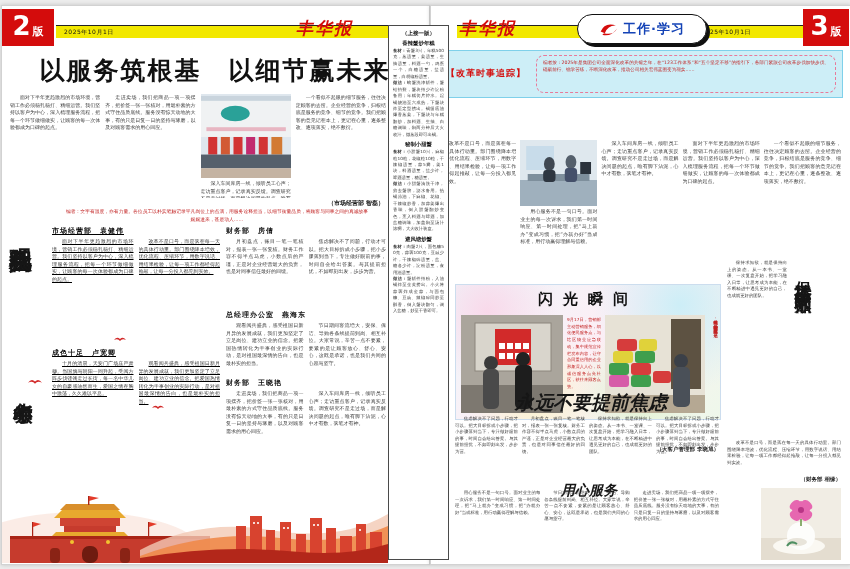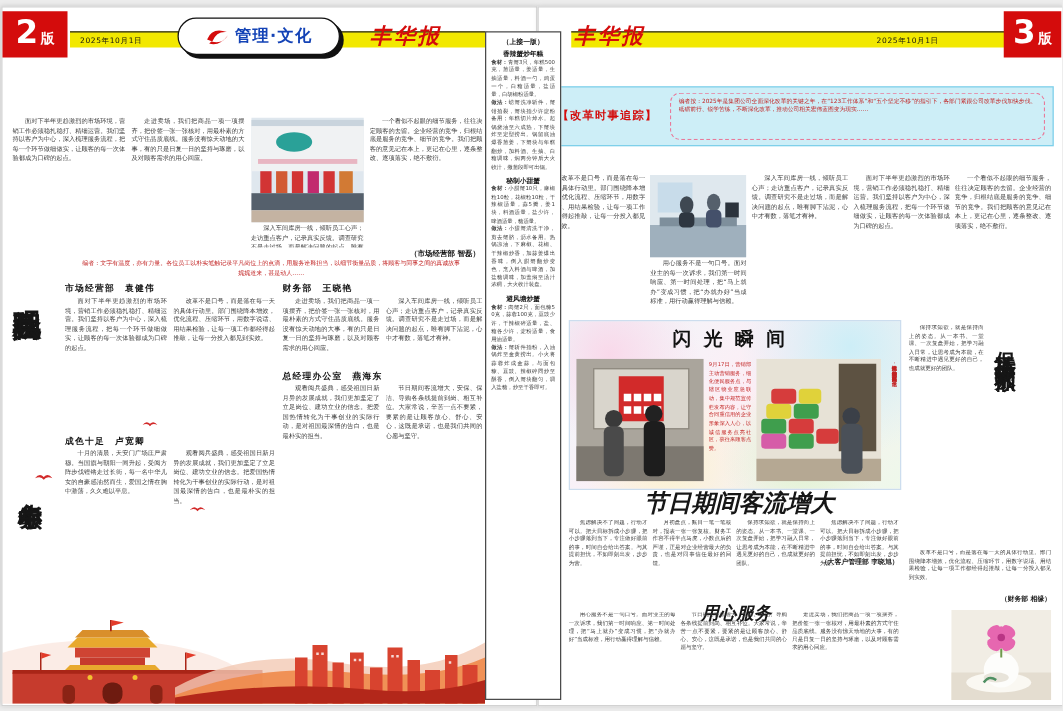--- a/index.html
+++ b/index.html
@@ -20,31 +20,31 @@
   .cols{display:flex;gap:5px;}
   .col{flex:1;min-width:0;}
   .t5{font-size:5px;line-height:1.5;color:#3c3c3c;text-align:justify;overflow:hidden;text-indent:2em;word-break:break-all;}
   .t45{font-size:4.4px;line-height:1.5;color:#3c3c3c;text-align:justify;overflow:hidden;text-indent:2em;word-break:break-all;}
   .sec{margin-bottom:6px;}
   .sechead{font-size:7px;font-weight:bold;color:#111;margin-bottom:2px;letter-spacing:1px;}
   .sig{font-size:6px;font-weight:bold;color:#111;text-align:right;}
   .red5{color:#c22323;font-size:4.8px;line-height:1.6;text-align:center;overflow:hidden;}
   .vtitle{writing-mode:vertical-rl;text-orientation:upright;font-family:"DejaVu Serif",serif;font-weight:bold;color:#161616;}
   .photo{display:block;width:100%;height:100%;}
-  .blueband{background:#cdeef7;border:1px solid #7fd0ea;margin-top:19px;}
+  .blueband{background:#cdeef7;border:1px solid #7fd0ea;}
   .tagred{color:#d40c0c;font-weight:bold;font-size:9px;letter-spacing:1px;}
   .dashedbox{border:1px dashed #e87a9a;border-radius:8px;padding:3px 6px;box-sizing:border-box;}
   .redtiny{color:#c22323;font-size:4.6px;line-height:1.6;text-align:justify;overflow:hidden;word-break:break-all;}
   .flash{background:
     radial-gradient(circle at 12% 20%,#f9d9ea 0,rgba(249,217,234,0) 28%),
     radial-gradient(circle at 85% 15%,#cdeef7 0,rgba(205,238,247,0) 35%),
     radial-gradient(circle at 70% 80%,#dff3cf 0,rgba(223,243,207,0) 30%),
     radial-gradient(circle at 30% 85%,#faf3cf 0,rgba(250,243,207,0) 32%),
     linear-gradient(135deg,#eef7fb,#fdeef5 50%,#eef8ea);
-    border:1px solid #cde;}
+    border:1px solid #cde;margin-top:28px;}
   .flashtitle{font-size:15px;font-weight:bold;color:#111;text-align:center;letter-spacing:10px;}
   .calli{font-family:"DejaVu Serif",serif;font-weight:bold;font-style:italic;color:#161616;text-align:center;}
   .byline{font-size:5.5px;font-weight:bold;color:#222;text-align:right;}
   .contbox{background:#fff;border:1px solid #4a4a4a;box-sizing:border-box;padding:4px 4px;z-index:6;}
   .conttag{font-size:5.5px;font-weight:bold;text-align:center;margin-bottom:2px;color:#111;}
   .recipehead{font-size:5.4px;font-weight:bold;text-align:center;margin:3px 0 1px;color:#111;}
   .recipelabel{font-weight:bold;}
   .recipetxt{font-size:4.3px;line-height:1.5;color:#3c3c3c;text-align:justify;word-break:break-all;}
 </style>
 </head>
@@ -53,29 +53,23 @@
 <div id="canvas">
 
   <div id="pageL" class="page">
     <div class="abs pno" style="left:0;top:3px;width:52px;height:37px;">
       <span class="big">2</span>
       <span class="small">版</span>
     </div>
     <div class="abs stripe" style="left:54px;top:19px;width:334px;height:13px;padding-left:8px;box-sizing:border-box;">
       <span class="date">2025年10月1日</span>
     </div>
-    <div class="abs bubble" style="left:140px;top:8px;width:128px;height:28px;">
-      <svg width="20" height="18" viewBox="0 0 24 20">
-        <path d="M2 13 Q7 1 21 6 Q11 5 7 15 Z" fill="#d40c0c"></path>
-        <path d="M4 17 Q14 20 22 9 Q17 18 6 15 Z" fill="#d40c0c"></path>
-      </svg>
-      <span class="secname">管理·文化</span>
-    </div>
     <div class="abs brand" style="left:294px;top:11px;">丰华报</div>
 
+    <div class="abs headline" style="left:20px;top:48px;width:386px;">以服务筑根基　以细节赢未来</div>
 
     <div class="abs cols" style="left:8px;top:88px;width:376px;height:106px;">
       <div class="col t5">面对下半年更趋激烈的市场环境，营销工作必须稳扎稳打、精细运营。我们坚持以客户为中心，深入梳理服务流程，把每一个环节做细做实，让顾客的每一次体验都成为口碑的起点。</div>
       <div class="col t5">走进卖场，我们把商品一项一项摆齐，把价签一张一张核对，用最朴素的方式守住品质底线。服务没有惊天动地的大事，有的只是日复一日的坚持与琢磨，以及对顾客需求的用心回应。</div>
       <div class="col">
         <div style="height:84px;">
           <svg class="photo" viewBox="0 0 100 86" preserveAspectRatio="none">
             <rect width="100" height="86" fill="#dfe7ee"></rect>
             <rect y="4" width="100" height="40" fill="#f0f2f3"></rect>
             <rect y="2" width="100" height="5" fill="#c9d4dd"></rect>
@@ -104,50 +98,57 @@
       <path d="M0 4 Q3 0 6 3 Q9 0 12 4 Q8 2 6 5 Q4 2 0 4Z" fill="#d22a2a"></path>
     </svg>
     <div class="abs vtitle" style="left:12px;top:382px;height:108px;font-size:19px;line-height:1;">赤心颂中华</div>
     <svg class="abs" style="left:112px;top:330px;" width="12" height="6" viewBox="0 0 12 6">
       <path d="M0 4 Q3 0 6 3 Q9 0 12 4 Q8 2 6 5 Q4 2 0 4Z" fill="#d22a2a"></path>
     </svg>
     <svg class="abs" style="left:150px;top:398px;" width="12" height="6" viewBox="0 0 12 6">
       <path d="M0 4 Q3 0 6 3 Q9 0 12 4 Q8 2 6 5 Q4 2 0 4Z" fill="#d22a2a"></path>
     </svg>
 
-    <div class="abs" style="left:50px;top:220px;width:168px;">
+    <div class="abs" style="left:50px;top:220px;width:168px;text-decoration:underline;">
       <div class="sec" style="height:116px;">
         <div class="sechead"><span>市场经营部</span>　<span>袁健伟</span></div>
         <div class="cols" style="height:102px;">
           <div class="col t5">面对下半年更趋激烈的市场环境，营销工作必须稳扎稳打、精细运营。我们坚持以客户为中心，深入梳理服务流程，把每一个环节做细做实，让顾客的每一次体验都成为口碑的起点。</div>
           <div class="col t5">改革不是口号，而是落在每一天的具体行动里。部门围绕降本增效，优化流程、压缩环节，用数字说话、用结果检验，让每一项工作都经得起推敲，让每一分投入都见到实效。</div>
         </div>
       </div>
       <div class="sec" style="height:88px;">
         <div class="sechead"><span>成色十足</span>　<span>卢宽卿</span></div>
         <div class="cols" style="height:74px;">
           <div class="col t5">十月的清晨，天安门广场庄严肃穆。当国旗与朝阳一同升起，受阅方阵步伐铿锵走过长街，每一名中华儿女的自豪感油然而生，爱国之情在胸中激荡，久久难以平息。</div>
           <div class="col t5">观看阅兵盛典，感受祖国日新月异的发展成就，我们更加坚定了立足岗位、建功立业的信念。把爱国热情转化为干事创业的实际行动，是对祖国最深情的告白，也是最朴实的担当。</div>
         </div>
       </div>
     </div>
 
     <div class="abs" style="left:224px;top:220px;width:160px;">
+      <div class="sec" style="height:78px;">
+        <div class="sechead"><span>财务部</span>　<span>房倩</span></div>
+        <div class="cols" style="height:64px;">
+          <div class="col t5">月初盘点，账目一笔一笔核对，报表一张一张复核。财务工作容不得半点马虎，小数点后的严谨，正是对企业经营最大的负责，也是对同事信任最好的回馈。</div>
+          <div class="col t5">焦虑解决不了问题，行动才可以。把大目标拆成小步骤，把小步骤落到当下，专注做好眼前的事，时间自会给出答案。与其提前担忧，不如即刻出发，步步为营。</div>
+        </div>
+      </div>
+      <div class="sec" style="height:62px;">
+        <div class="sechead"><span>总经理办公室</span>　<span>燕海东</span></div>
+        <div class="cols" style="height:48px;">
+          <div class="col t5">观看阅兵盛典，感受祖国日新月异的发展成就，我们更加坚定了立足岗位、建功立业的信念。把爱国热情转化为干事创业的实际行动，是对祖国最深情的告白，也是最朴实的担当。</div>
+          <div class="col t5">节日期间客流增大，安保、保洁、导购各条线提前到岗、相互补位。大家常说，辛苦一点不要紧，要紧的是让顾客放心、舒心、安心，这既是承诺，也是我们共同的心愿与坚守。</div>
+        </div>
+      </div>
       <div class="sec" style="height:64px;">
         <div class="sechead"><span>财务部</span>　<span>王晓艳</span></div>
         <div class="cols" style="height:50px;">
           <div class="col t5">走进卖场，我们把商品一项一项摆齐，把价签一张一张核对，用最朴素的方式守住品质底线。服务没有惊天动地的大事，有的只是日复一日的坚持与琢磨，以及对顾客需求的用心回应。</div>
           <div class="col t5">深入车间库房一线，倾听员工心声；走访重点客户，记录真实反馈。调查研究不是走过场，而是解决问题的起点，唯有脚下沾泥，心中才有数，落笔才有神。</div>
-        </div>
-      </div>
-      <div class="sec" style="height:62px;">
-        <div class="sechead"><span>总经理办公室</span>　<span>燕海东</span></div>
-        <div class="cols" style="height:48px;">
-          <div class="col t5">观看阅兵盛典，感受祖国日新月异的发展成就，我们更加坚定了立足岗位、建功立业的信念。把爱国热情转化为干事创业的实际行动，是对祖国最深情的告白，也是最朴实的担当。</div>
-          <div class="col t5">节日期间客流增大，安保、保洁、导购各条线提前到岗、相互补位。大家常说，辛苦一点不要紧，要紧的是让顾客放心、舒心、安心，这既是承诺，也是我们共同的心愿与坚守。</div>
         </div>
       </div>
     </div>
 
     <div class="abs" style="left:0;top:486px;width:222px;height:71px;">
       <svg class="photo" viewBox="0 0 222 71" preserveAspectRatio="none">
         <ellipse cx="80" cy="60" rx="120" ry="40" fill="#f7ddd2" opacity=".55"></ellipse>
         <rect x="58" y="26" width="60" height="8" fill="#cf4433"></rect>
         <path d="M52 26 L124 26 L116 18 L60 18 Z" fill="#e8a92e"></path>
         <path d="M58 18 L118 18 L112 12 L64 12 Z" fill="#d98f2b"></path>
@@ -210,20 +211,27 @@
     <div class="recipehead">避风塘炒蟹</div>
     <div class="recipetxt"><span class="recipelabel">食材：</span><span>肉蟹2只，面包糠50克，蒜蓉100克，豆豉少许，干辣椒碎适量，盐、糖各少许，淀粉适量，食用油适量。</span></div>
     <div class="recipetxt"><span class="recipelabel">做法：</span><span>蟹斩件拍粉，入油锅炸至金黄捞出。小火将蒜蓉炸成金蒜，与面包糠、豆豉、辣椒碎同炒至酥香，倒入蟹块翻匀，调入盐糖，炒至干香即可。</span></div>
   </div>
 
   <div id="pageR" class="page">
     <div class="abs brand" style="left:28px;top:11px;">丰华报</div>
     <div class="abs stripe" style="left:26px;top:19px;width:350px;height:13px;justify-content:flex-end;padding-right:56px;box-sizing:border-box;">
       <span class="date">2025年10月1日</span>
     </div>
+    <div class="abs bubble" style="left:146px;top:8px;width:128px;height:28px;">
+      <svg width="20" height="18" viewBox="0 0 24 20">
+        <path d="M2 13 Q7 1 21 6 Q11 5 7 15 Z" fill="#d40c0c"></path>
+        <path d="M4 17 Q14 20 22 9 Q17 18 6 15 Z" fill="#d40c0c"></path>
+      </svg>
+      <span class="secname">工作·学习</span>
+    </div>
     <div class="abs pno" style="left:372px;top:3px;width:46px;height:37px;">
       <span class="big">3</span>
       <span class="small">版</span>
     </div>
 
     <div class="abs blueband" style="left:8px;top:44px;width:402px;height:46px;">
       <div class="abs tagred" style="left:6px;top:16px;">【改革时事追踪】</div>
       <div class="abs dashedbox" style="left:96px;top:4px;width:300px;height:38px;">
         <div class="redtiny">编者按：2025年是集团公司全面深化改革的关键之年，在“123工作体系”和“五个坚定不移”的指引下，各部门紧跟公司改革步伐加快步伐、砥砺前行、锐学苦练，不断深化改革，推动公司相关宏伟蓝图变为现实……</div>
       </div>
@@ -294,21 +302,21 @@
               <rect x="34" y="24" width="18" height="12" rx="3" fill="#e0d23a"></rect>
             <rect x="48" y="56" width="18" height="12" rx="3" fill="#d63c3c"></rect>
           </g>
           <circle cx="76" cy="46" r="7" fill="#3b4048"></circle>
           <rect x="68" y="52" width="17" height="40" rx="5" fill="#4a5058"></rect>
         </svg>
       </div>
       <div class="abs redtiny" style="left:252px;top:32px;width:10px;height:94px;font-size:4.2px;writing-mode:vertical-rl;text-orientation:upright;">仓储班组抢抓时效，组织人员装卸秋季备货物资，保障节日商品供应充足，成色十足。</div>
     </div>
 
-    <div class="abs calli" style="left:70px;top:384px;width:180px;font-size:19px;">节日期间客流增大</div>
+    <div class="abs calli" style="left:70px;top:384px;width:180px;font-size:19px;">永远不要提前焦虑</div>
     <div class="abs cols" style="left:24px;top:410px;width:264px;height:38px;gap:4px;">
       <div class="col t45">焦虑解决不了问题，行动才可以。把大目标拆成小步骤，把小步骤落到当下，专注做好眼前的事，时间自会给出答案。与其提前担忧，不如即刻出发，步步为营。</div>
       <div class="col t45">月初盘点，账目一笔一笔核对，报表一张一张复核。财务工作容不得半点马虎，小数点后的严谨，正是对企业经营最大的负责，也是对同事信任最好的回馈。</div>
       <div class="col t45">保持求知欲，就是保持向上的姿态。从一本书、一堂课、一次复盘开始，把学习融入日常，让思考成为本能，在不断精进中遇见更好的自己，也成就更好的团队。</div>
       <div class="col t45">焦虑解决不了问题，行动才可以。把大目标拆成小步骤，把小步骤落到当下，专注做好眼前的事，时间自会给出答案。与其提前担忧，不如即刻出发，步步为营。</div>
     </div>
     <div class="abs byline" style="left:180px;top:440px;width:108px;">（大客户管理部 李晓旭）</div>
 
     <div class="abs calli" style="left:96px;top:476px;width:124px;font-size:14px;">用心服务</div>
     <div class="abs cols" style="left:24px;top:484px;width:264px;height:70px;gap:4px;">

